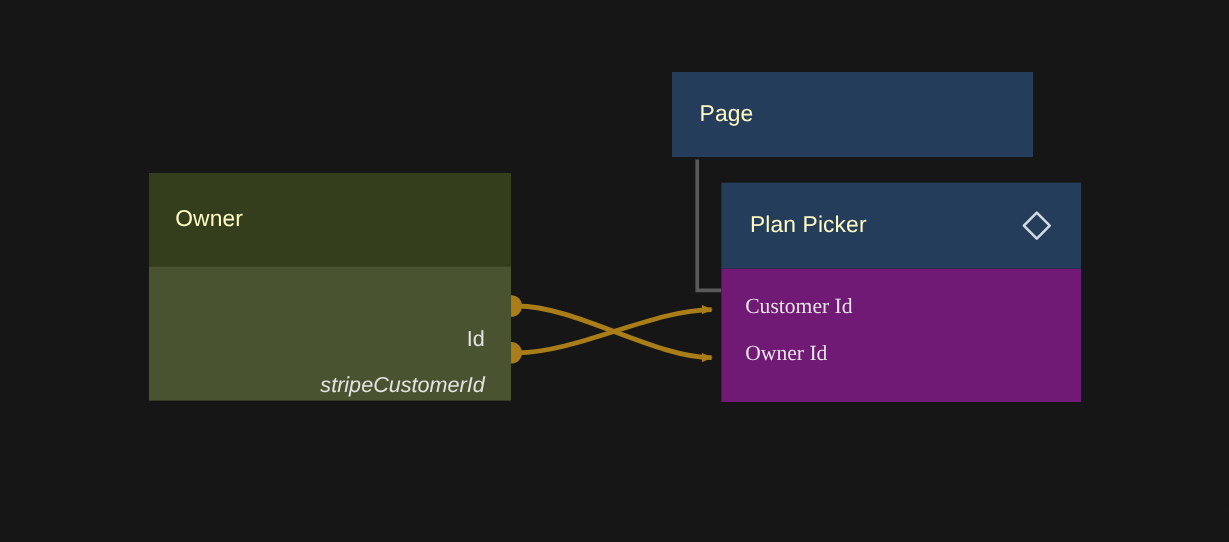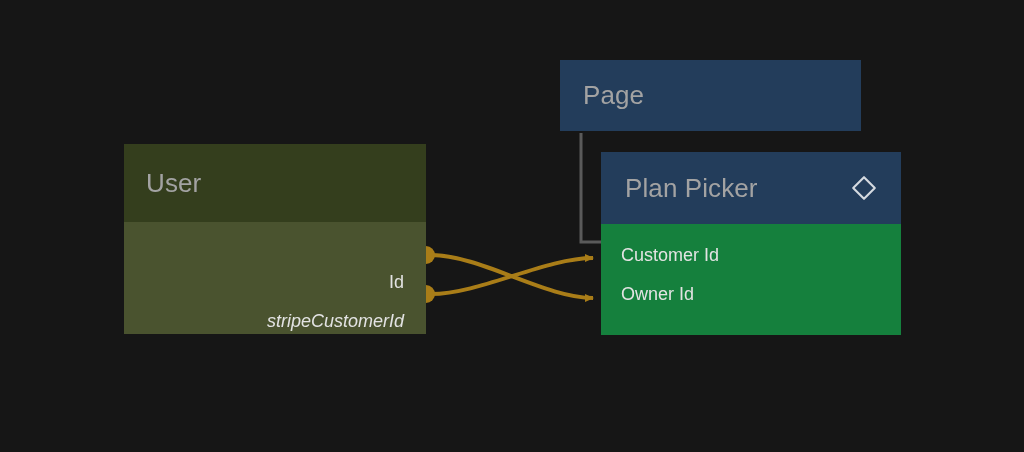--- a/index.html
+++ b/index.html
@@ -32,22 +32,22 @@
     box-sizing: border-box;
     overflow: hidden;
   }
   .node-header {
     box-sizing: border-box;
     display: flex;
     align-items: center;
     justify-content: space-between;
   }
   .node-title {
-    color: #a3a3a3;
-    font-size: 26px;
+    color: #fef9c3;
+    font-size: 19px;
     letter-spacing: 0.1px;
     white-space: nowrap;
   }
   .node-body {
     box-sizing: border-box;
     position: relative;
   }
   .field-row {
     position: absolute;
     display: flex;
@@ -98,21 +98,22 @@
     width: 300px;
     height: 183px;
   }
   #node-plan-picker .node-header {
     height: 72px;
     background: #233d5b;
     padding: 0 24px;
   }
   #node-plan-picker .node-body {
     height: 115px;
-    background: #15803d;
+    background: #701a75;
+    font-family: Liberation Serif, serif;
   }
   #node-plan-picker .field-row {
     left: 20px;
     justify-content: flex-start;
   }
   #node-plan-picker .field-row.r0 { top: 16px; height: 30px; }
   #node-plan-picker .field-row.r1 { top: 55px; height: 30px; }
   .diamond-icon {
     width: 26px;
     height: 26px;
@@ -136,21 +137,21 @@
     <path d="M 431 255 C 480 255, 545 298, 593 298" fill="none" stroke="#a97d18" stroke-width="4" marker-end="url(#arrow-gold)"></path>
 
     <path d="M 431 294 C 480 294, 545 258, 593 258" fill="none" stroke="#a97d18" stroke-width="4" marker-end="url(#arrow-gold)"></path>
 
     <circle cx="426" cy="255" r="9" fill="#a97d18"></circle>
     <circle cx="426" cy="294" r="9" fill="#a97d18"></circle>
   </svg>
 
   <div class="node" id="node-user">
     <div class="node-header">
-      <span class="node-title">User</span>
+      <span class="node-title">Owner</span>
     </div>
     <div class="node-body">
       <div class="field-row r0">
         <span>Id</span>
       </div>
       <div class="field-row r1">
         <span>stripeCustomerId</span>
       </div>
     </div>
   </div>

